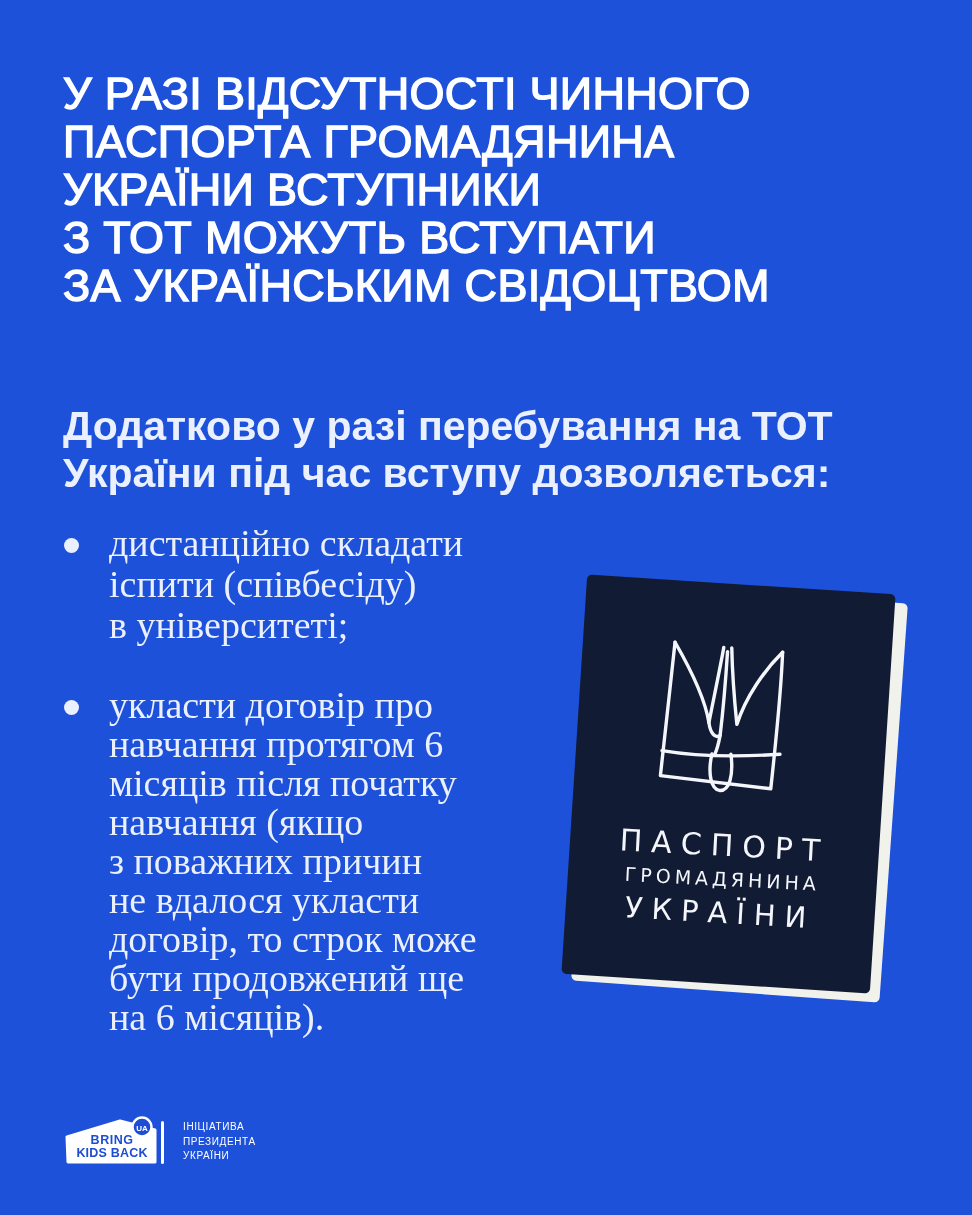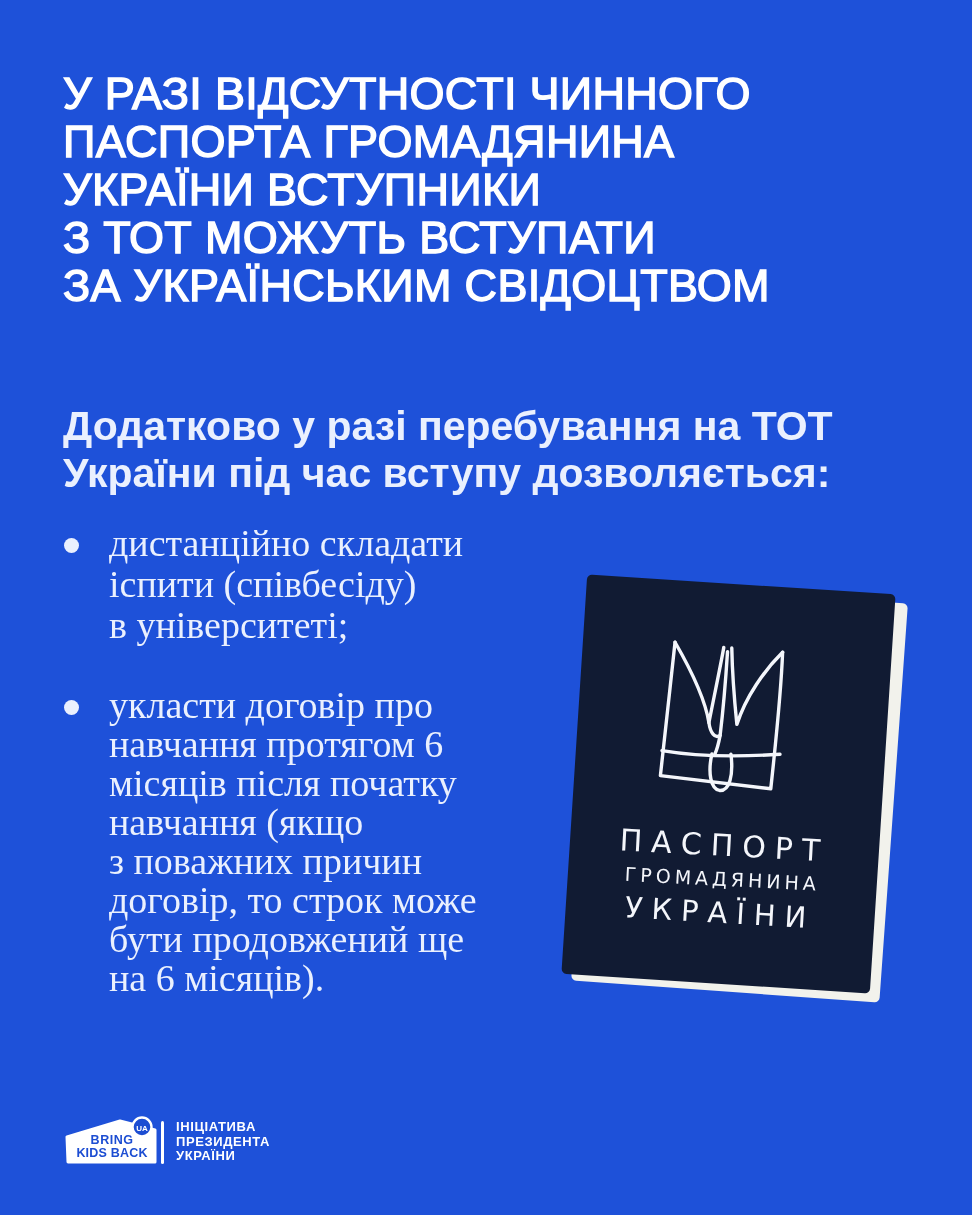--- a/index.html
+++ b/index.html
@@ -66,22 +66,22 @@
   .pt-2{ top:284px; font-size:19px; letter-spacing:4px;  transform:rotate(-0.8deg); }
   .pt-3{ top:312px; font-size:29px; letter-spacing:9px;  transform:rotate(-0.4deg); }
 
   
   .brand-logo{ position:absolute; left:63px; top:1116px; width:96px; height:50px; }
   .footer-divider{
     position:absolute; left:161px; top:1121px; width:2.5px; height:43px;
     background:#ffffff; border-radius:2px;
   }
   .initiative{
-    position:absolute; left:176px; top:1120px;
-    color:#ffffff; font-weight:700; font-size:13px; line-height:14.5px;
+    position:absolute; left:183px; top:1120px;
+    color:#ffffff; font-weight:400; font-size:10px; line-height:14.5px;
     letter-spacing:0.6px; text-transform:uppercase;
   }
 </style>
 </head>
 <body>
 
 <div class="poster">
 
   <div class="headline">
     <div>У РАЗІ ВІДСУТНОСТІ ЧИННОГО</div>
@@ -103,20 +103,21 @@
     <div>в університеті;</div>
   </div>
 
   <span class="bullet-dot dot-2"></span>
   <div class="bullet-text bullet-2">
     <div>укласти договір про</div>
     <div>навчання протягом 6</div>
     <div>місяців після початку</div>
     <div>навчання (якщо</div>
     <div>з поважних причин</div>
+    <div>не вдалося укласти</div>
     <div>договір, то строк може</div>
     <div>бути продовжений ще</div>
     <div>на 6 місяців).</div>
   </div>
 
   <div class="passport">
     <div class="passport-paper"></div>
     <div class="passport-card">
       <svg class="tryzub" viewBox="0 0 150 178" fill="none" stroke="#f4f6fb" stroke-width="3.4" stroke-linecap="round" stroke-linejoin="round">
 

